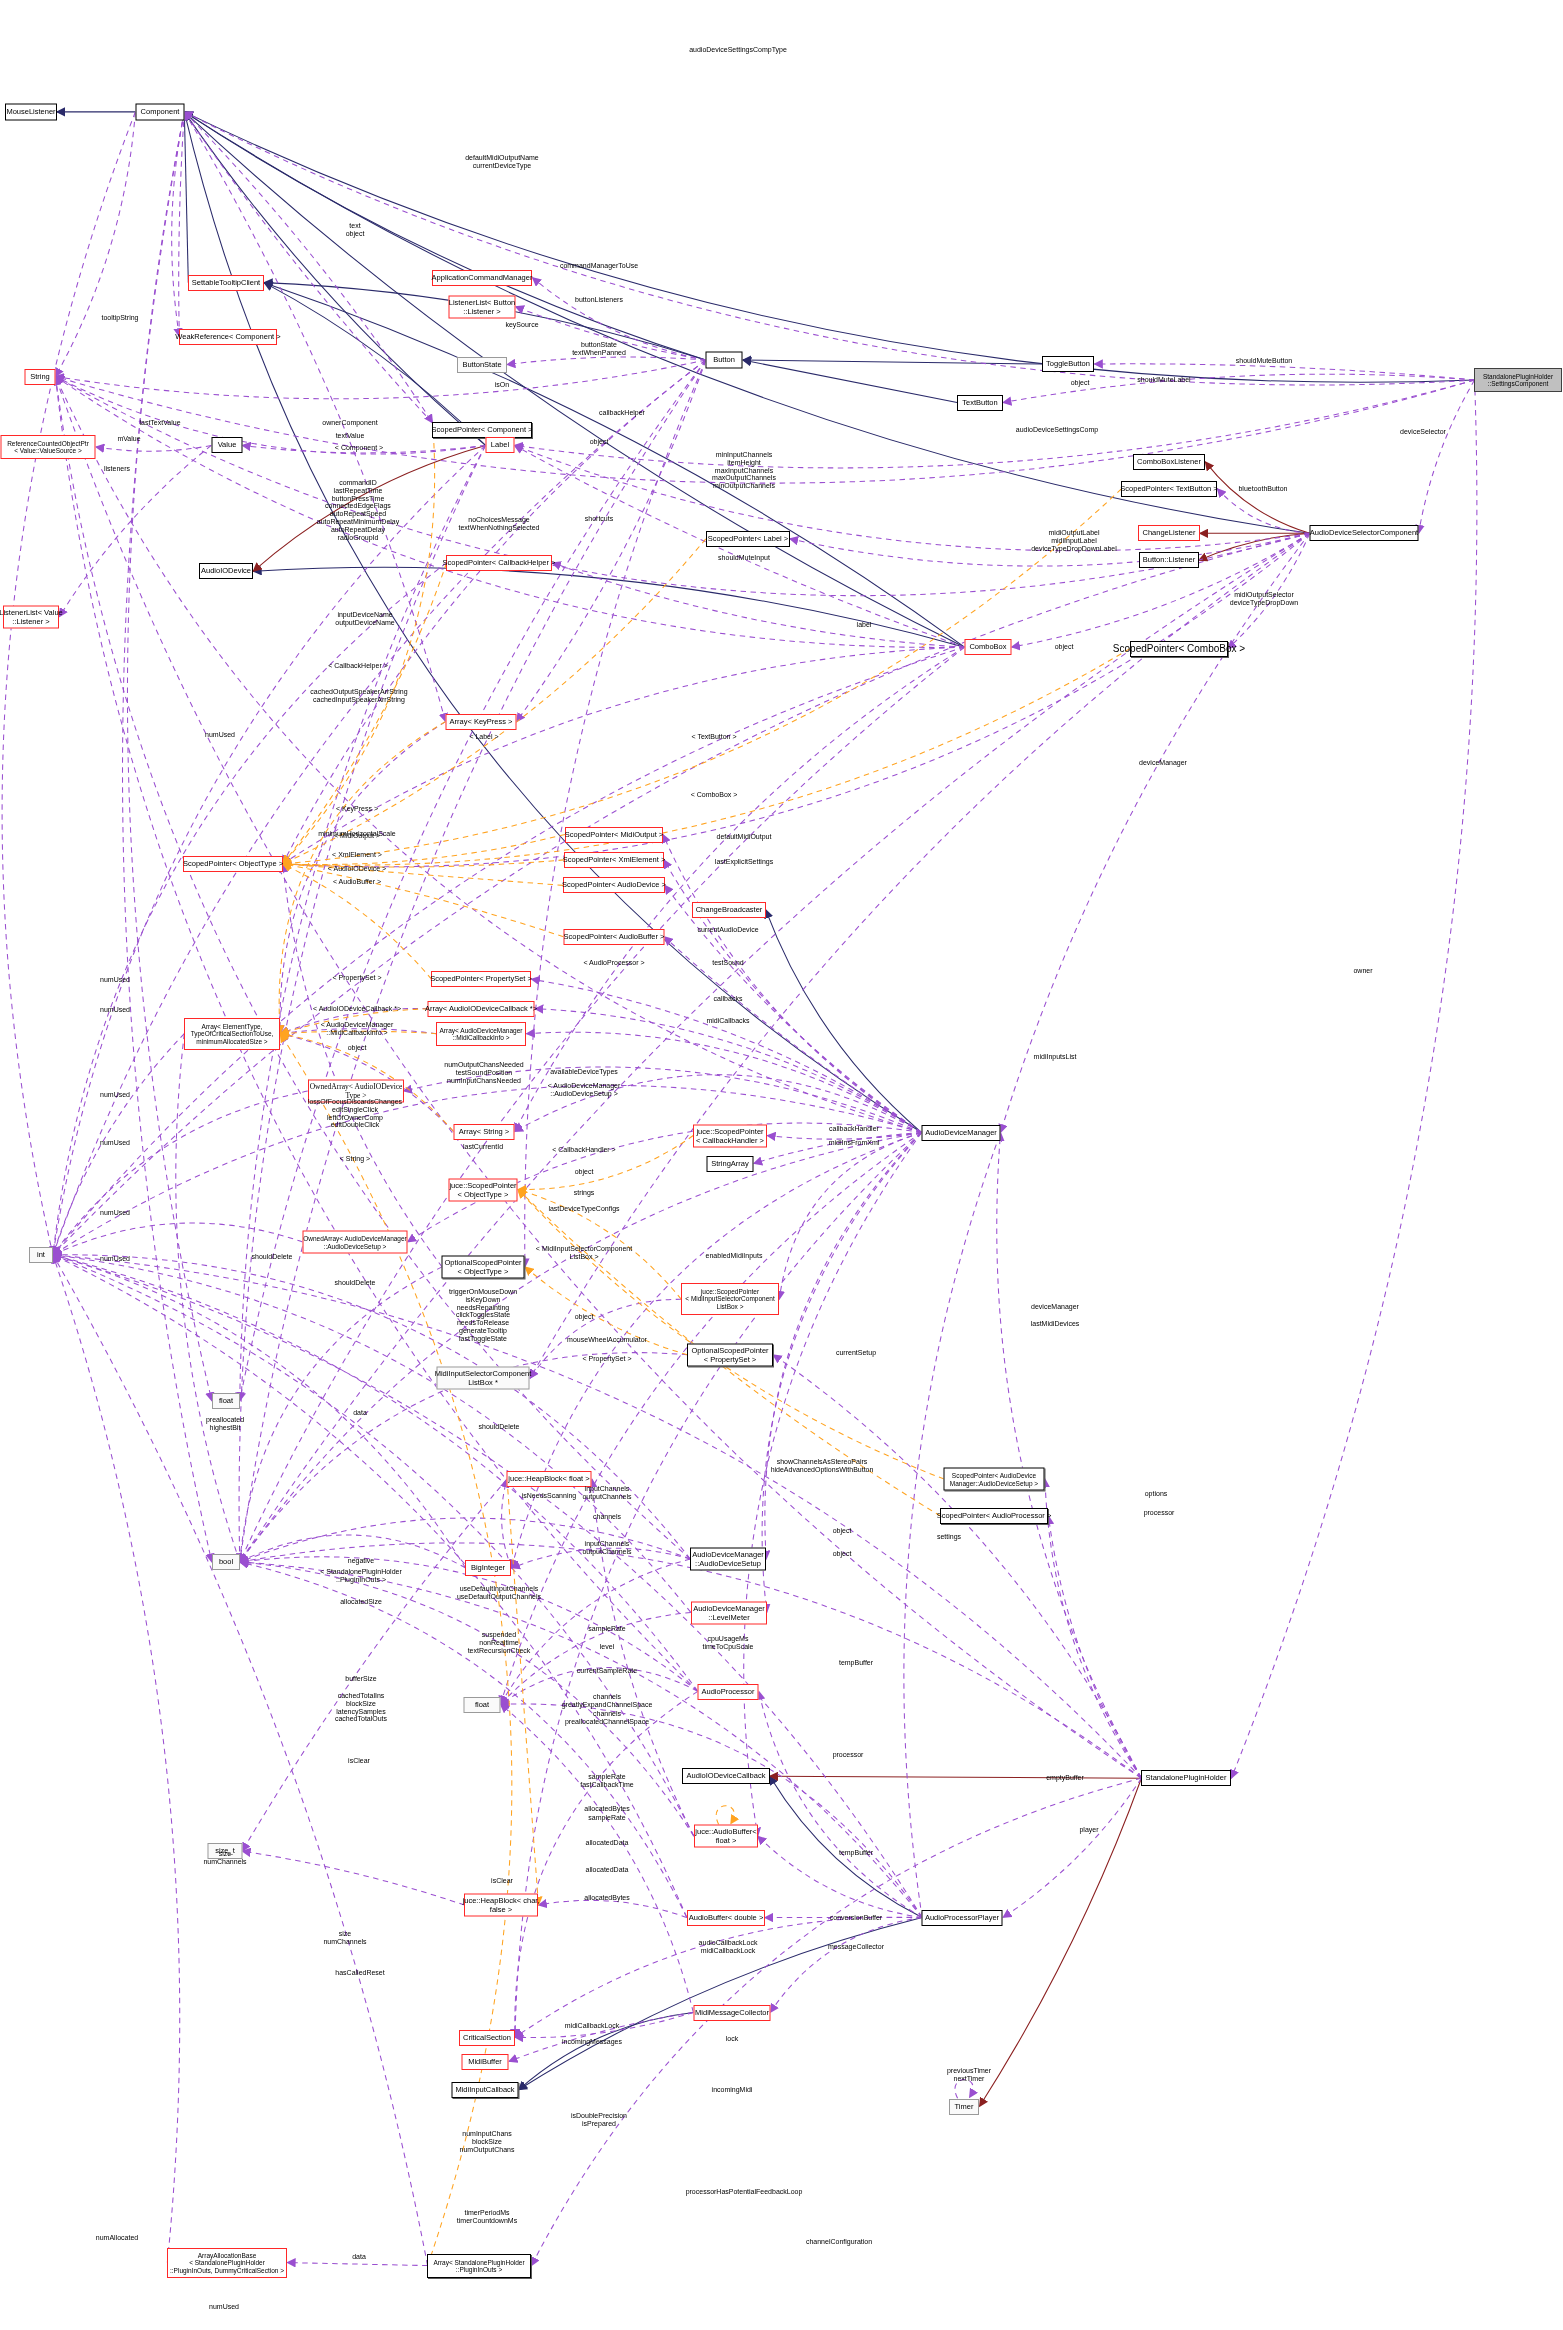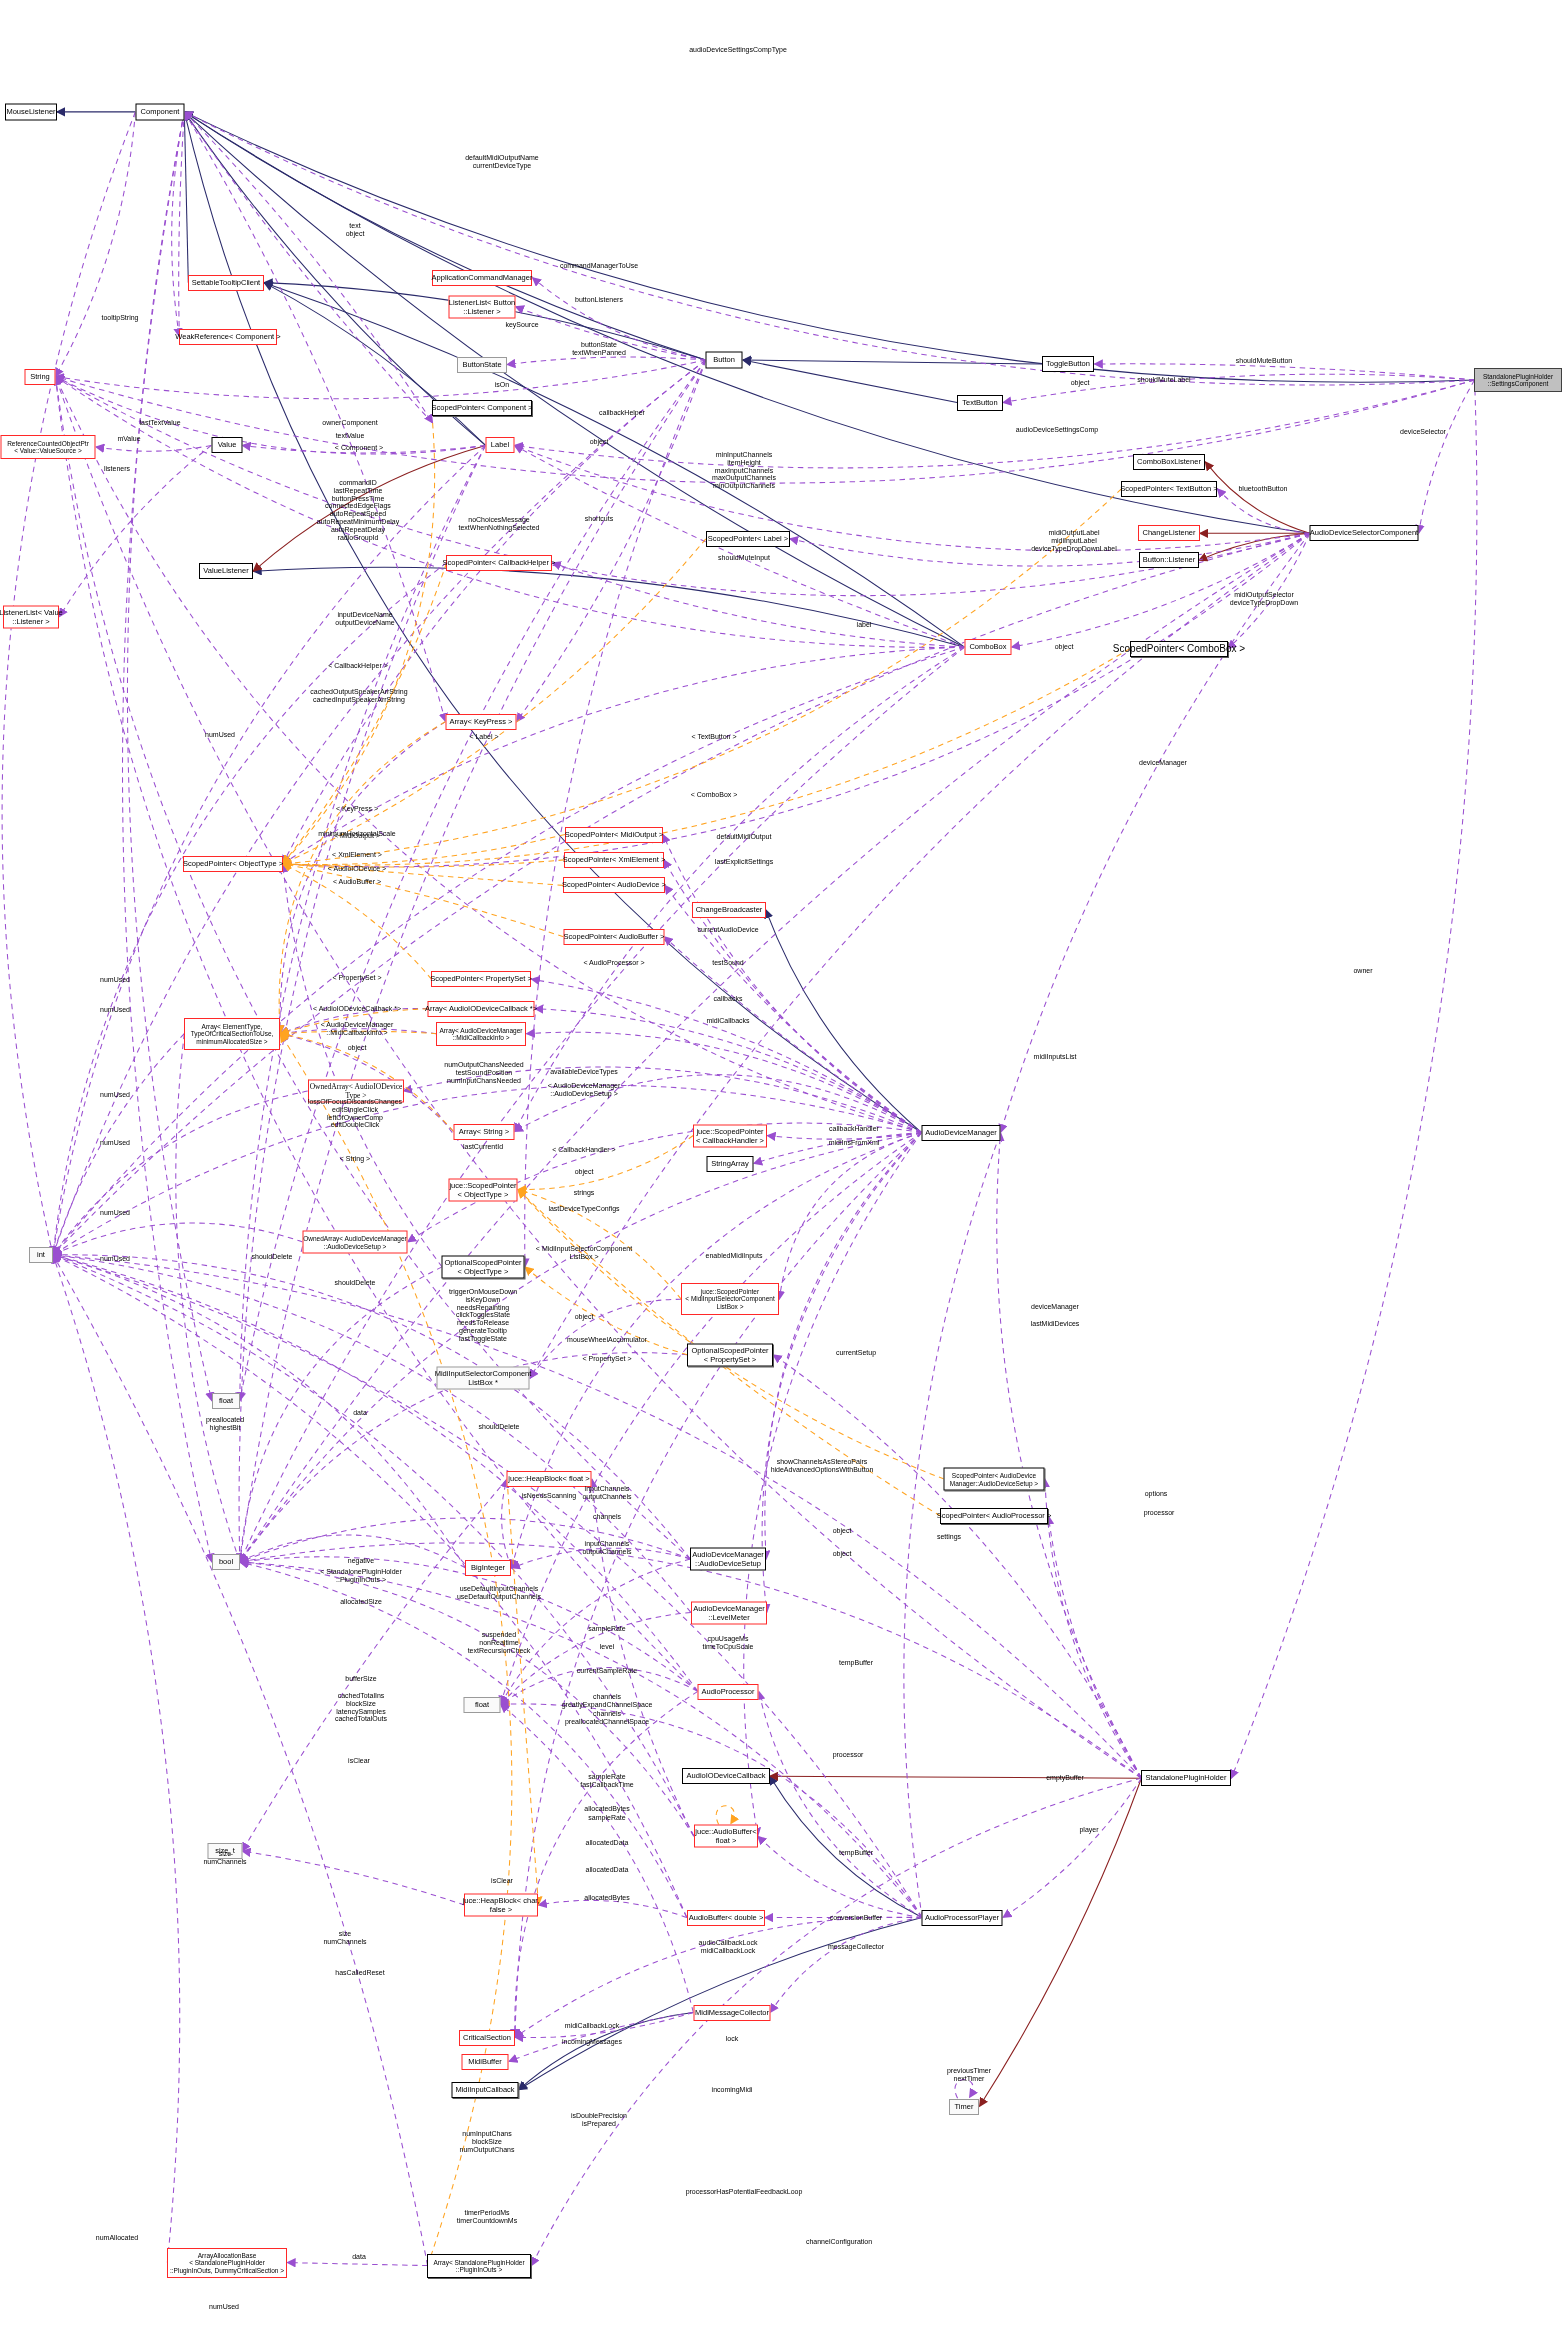--- a/index.html
+++ b/index.html
@@ -246,26 +246,26 @@
 <div class="node" style="left: 31px; top: 112px; width: 52px; min-height: 17px; font-size: 7.5px;">MouseListener</div>
     <div class="node" style="left: 160px; top: 112px; width: 49px; min-height: 17px; font-size: 7.5px;">Component</div>
     <div class="node red" style="left: 40px; top: 377px; width: 31px; min-height: 16px; font-size: 7.5px;">String</div>
     <div class="node red" style="left: 48px; top: 447px; width: 95px; min-height: 24px; font-size: 6.5px;">ReferenceCountedObjectPtr
 &lt; Value::ValueSource &gt;</div>
     <div class="node red" style="left: 31px; top: 617px; width: 56px; min-height: 23px; font-size: 7.5px;">ListenerList&lt; Value
 ::Listener &gt;</div>
     <div class="node red" style="left: 226px; top: 283px; width: 76px; min-height: 16px; font-size: 7.5px;">SettableTooltipClient</div>
     <div class="node red" style="left: 228px; top: 337px; width: 98px; min-height: 16px; font-size: 7.5px;">WeakReference&lt; Component &gt;</div>
     <div class="node" style="left: 227px; top: 445px; width: 31px; min-height: 16px; font-size: 7.5px;">Value</div>
-    <div class="node" style="left: 226px; top: 571px; width: 54px; min-height: 16px; font-size: 7.5px;">ValueListener</div>
+    <div class="node" style="left: 226px; top: 571px; width: 54px; min-height: 16px; font-size: 7.5px;">AudioIODevice</div>
     <div class="node red" style="left: 482px; top: 278px; width: 100px; min-height: 16px; font-size: 7.5px;">ApplicationCommandManager</div>
     <div class="node red" style="left: 482px; top: 307px; width: 67px; min-height: 23px; font-size: 7.5px;">ListenerList&lt; Button
 ::Listener &gt;</div>
     <div class="node lightgrey" style="left: 482px; top: 365px; width: 50px; min-height: 16px; font-size: 7.5px;">ButtonState</div>
-    <div class="node shadow" style="left: 482px; top: 408px; width: 100px; min-height: 16px; font-size: 7.5px;">ScopedPointer&lt; Component &gt;</div>
+    <div class="node shadow" style="left: 482px; top: 430px; width: 100px; min-height: 16px; font-size: 7.5px;">ScopedPointer&lt; Component &gt;</div>
     <div class="node red" style="left: 500px; top: 445px; width: 29px; min-height: 16px; font-size: 7.5px;">Label</div>
     <div class="node red" style="left: 499px; top: 563px; width: 106px; min-height: 16px; font-size: 7.5px;">ScopedPointer&lt; CallbackHelper &gt;</div>
     <div class="node" style="left: 724px; top: 360px; width: 37px; min-height: 17px; font-size: 7.5px;">Button</div>
     <div class="node" style="left: 980px; top: 403px; width: 46px; min-height: 16px; font-size: 7.5px;">TextButton</div>
     <div class="node" style="left: 1068px; top: 364px; width: 52px; min-height: 16px; font-size: 7.5px;">ToggleButton</div>
     <div class="node red" style="left: 988px; top: 647px; width: 47px; min-height: 16px; font-size: 7.5px;">ComboBox</div>
     <div class="node shadow" style="left: 1179px; top: 649px; width: 98px; min-height: 16px; font-size: 10px;">ScopedPointer&lt; ComboBox &gt;</div>
     <div class="node" style="left: 1169px; top: 462px; width: 72px; min-height: 16px; font-size: 7.5px;">ComboBoxListener</div>
     <div class="node" style="left: 1169px; top: 489px; width: 96px; min-height: 16px; font-size: 7.5px;">ScopedPointer&lt; TextButton &gt;</div>
     <div class="node red" style="left: 1169px; top: 533px; width: 62px; min-height: 16px; font-size: 7.5px;">ChangeListener</div>

